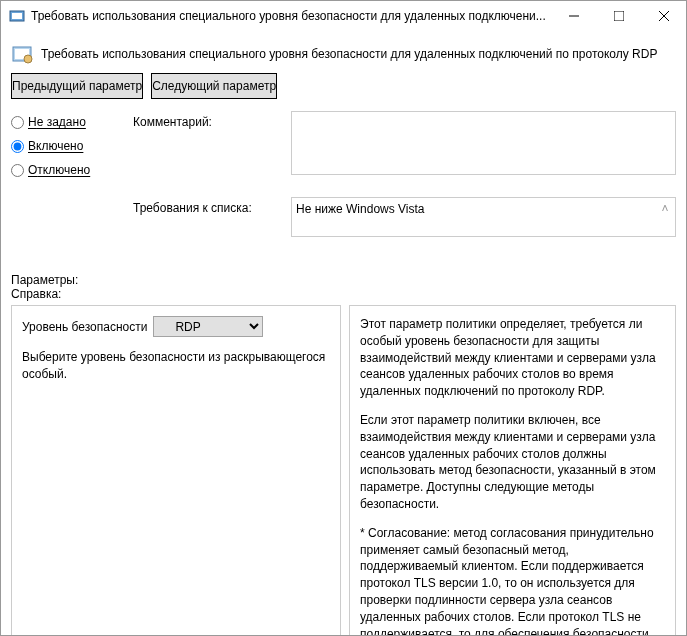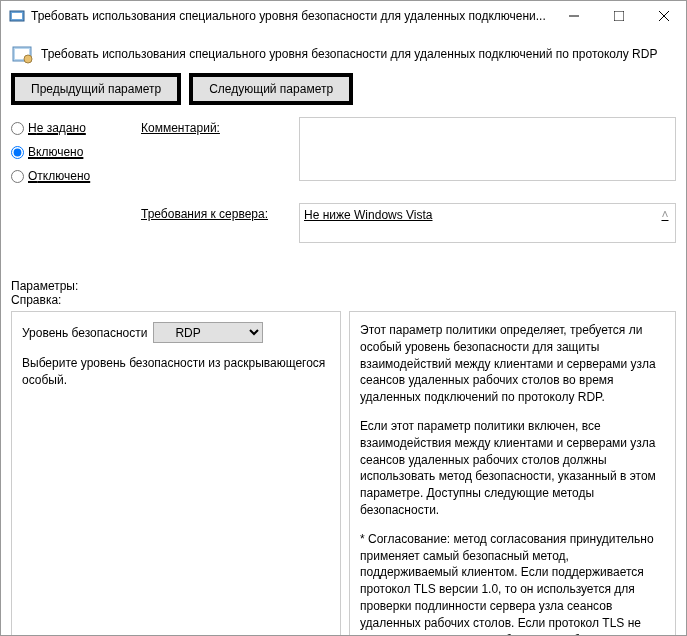--- a/index.html
+++ b/index.html
@@ -6,22 +6,22 @@
 body { background: #fff; width: 687px; height: 636px; display: flex; flex-direction: column; border: 1px solid #999; }
 .titlebar { height: 30px; display: flex; align-items: center; padding: 0 0 0 8px; }
 .titlebar .title { flex: 1; margin-left: 6px; white-space: nowrap; overflow: hidden; }
 .win-controls { display: flex; }
 .win-btn { width: 45px; height: 30px; display: flex; align-items: center; justify-content: center; }
 .app-icon { width: 16px; height: 16px; display: inline-block; }
 .content { flex: 1; padding: 8px 10px 0 10px; display: flex; flex-direction: column; }
 .header-row { display: flex; align-items: center; gap: 8px; padding: 4px 0 8px 0; }
 .header-icon { width: 22px; height: 22px; display: inline-block; }
 .nav-buttons { display: flex; gap: 8px; margin-bottom: 12px; }
-.btn { border: 4px solid #000000; background: #e1e1e1; padding: 5px 16px; cursor: pointer; }
-.config-section { display: flex; gap: 20px; margin-bottom: 14px; text-decoration: underline; }
+.btn { border: 1px solid #000000; background: #e1e1e1; padding: 5px 0; cursor: pointer; }
+.config-section { display: flex; gap: 12px; margin-bottom: 14px; }
 .state-col { width: 110px; padding-top: 4px; }
 .radio-item { display: flex; align-items: center; gap: 4px; margin-bottom: 10px; }
 .radio-item label { text-decoration: underline; text-decoration-style: solid; text-underline-offset: 2px; }
 input[type="radio"] { width: 13px; height: 13px; }
 .comment-col { flex: 1; }
 .row { display: flex; gap: 8px; margin-bottom: 22px; }
 .row-label { width: 150px; padding-top: 4px; }
 textarea { flex: 1; resize: none; border: 1px solid #ccc; padding: 4px; font-family: inherit; font-size: 12px; height: 64px; }
 .req-text { flex: 1; border: 1px solid #ccc; padding: 4px 4px; height: 40px; display: flex; justify-content: space-between; }
 .scroll-hint { width: 12px; color: #999; text-align: center; }
@@ -101,21 +101,21 @@
         <input type="radio" name="state" style="">
         <label><span style="text-decoration:underline">О</span>тключено</label>
       </div>
     </div>
     <div class="comment-col">
       <div class="row">
         <div class="row-label">Комментарий:</div>
         <textarea class="scroll-area" style=""></textarea>
       </div>
       <div class="row">
-        <div class="row-label">Требования к сервера:</div>
+        <div class="row-label">Требования к списка:</div>
         <div class="req-text">
           <span>Не ниже Windows Vista</span>
           <span class="scroll-hint">˄</span>
         </div>
       </div>
     </div>
   </div>
 
   <div class="panels-header">
     <div class="panel-label-left">Параметры:</div>

